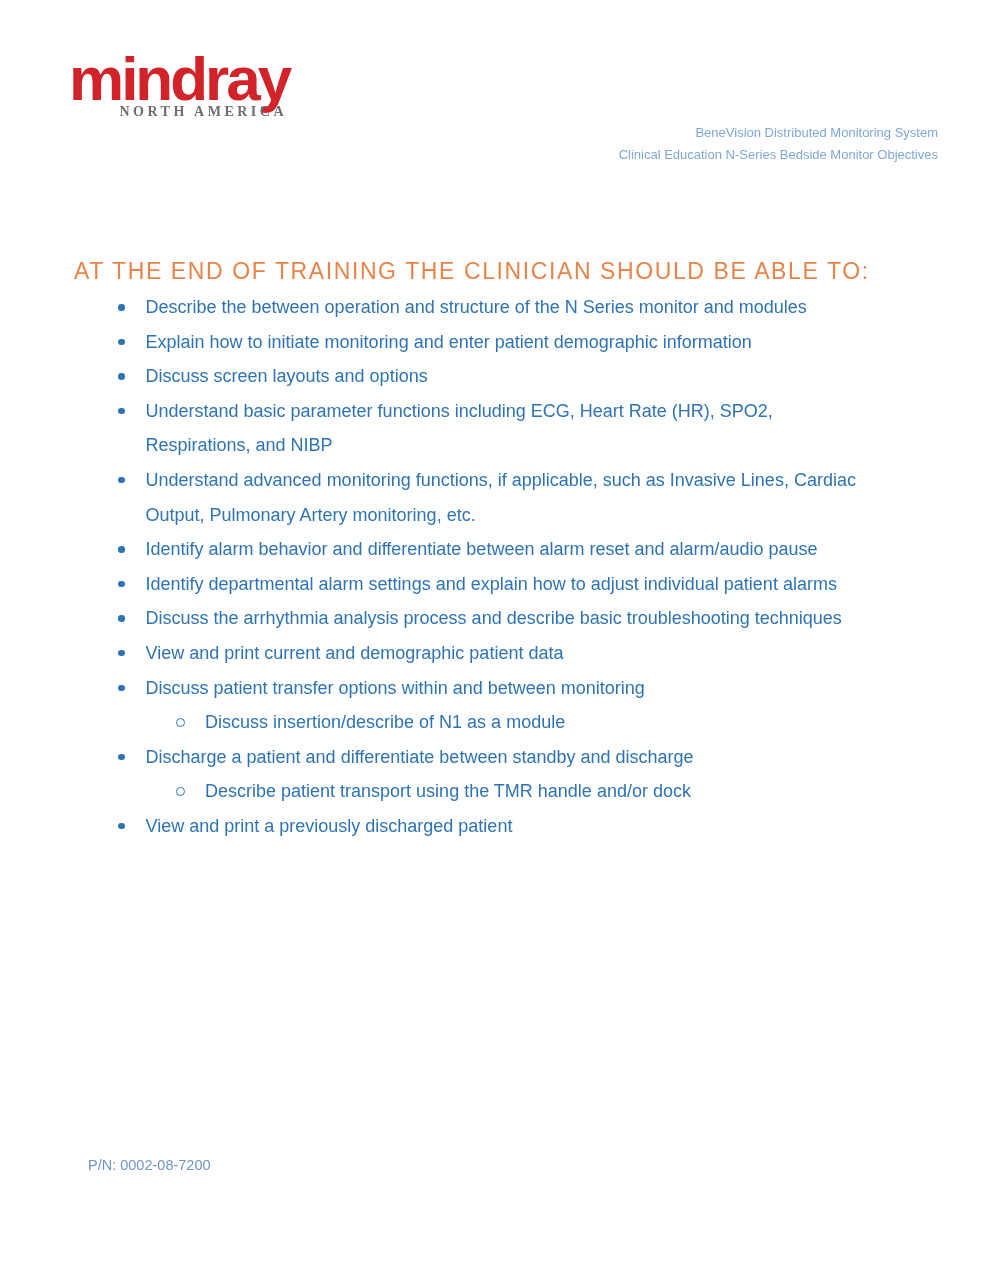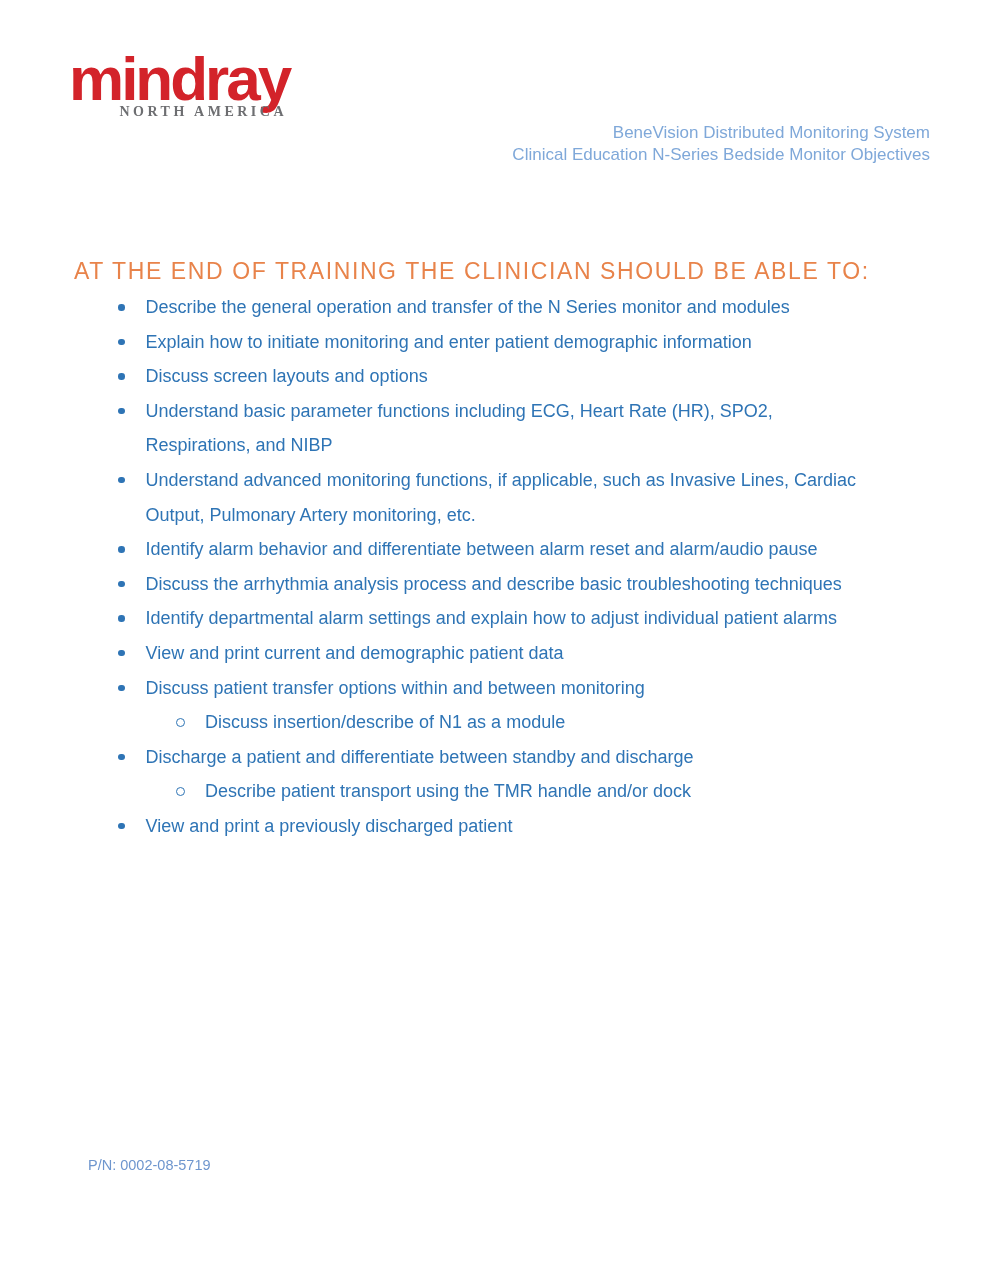--- a/index.html
+++ b/index.html
@@ -33,24 +33,24 @@
     font-size:14px;font-weight:bold;
     color:var(--logo-gray);
     letter-spacing:3.5px;
     text-align:right;
     padding-right:32px;
     font-family:Liberation Serif, serif;
   }
 
   
   .doc-meta{
-    position:absolute;top:122px;right:60px;
+    position:absolute;top:122px;right:52px;
     text-align:right;
     color:var(--header-blue);
-    font-size:17px;line-height:21.5px;
+    font-size:13px;line-height:21.5px;
   }
 
   
   .section-heading{
     position:absolute;left:74px;top:258px;
     color:var(--heading-orange);
     font-size:23px;font-weight:400;
     letter-spacing:1.6px;
     white-space:nowrap;
   }
@@ -101,21 +101,21 @@
   <div class="doc-meta">
     <div>BeneVision Distributed Monitoring System</div>
     <div>Clinical Education N-Series Bedside Monitor Objectives</div>
   </div>
 
   <div class="section-heading">AT THE END OF TRAINING THE CLINICIAN SHOULD BE ABLE TO:</div>
 
   <ul class="objectives">
       <li class="item level1">
         <span class="bullet"></span>
-        <span class="text">Describe the general operation and transfer of the N Series monitor and modules</span>
+        <span class="text">Describe the between operation and structure of the N Series monitor and modules</span>
       </li>
       <li class="item level1">
         <span class="bullet"></span>
         <span class="text">Explain how to initiate monitoring and enter patient demographic information</span>
       </li>
       <li class="item level1">
         <span class="bullet"></span>
         <span class="text">Discuss screen layouts and options</span>
       </li>
       <li class="item level1">
@@ -127,25 +127,25 @@
         <span class="bullet"></span>
         <span class="text">Understand advanced monitoring functions, if applicable, such as Invasive Lines, Cardiac
 Output, Pulmonary Artery monitoring, etc.</span>
       </li>
       <li class="item level1">
         <span class="bullet"></span>
         <span class="text">Identify alarm behavior and differentiate between alarm reset and alarm/audio pause</span>
       </li>
       <li class="item level1">
         <span class="bullet"></span>
-        <span class="text">Discuss the arrhythmia analysis process and describe basic troubleshooting techniques</span>
+        <span class="text">Identify departmental alarm settings and explain how to adjust individual patient alarms</span>
       </li>
       <li class="item level1">
         <span class="bullet"></span>
-        <span class="text">Identify departmental alarm settings and explain how to adjust individual patient alarms</span>
+        <span class="text">Discuss the arrhythmia analysis process and describe basic troubleshooting techniques</span>
       </li>
       <li class="item level1">
         <span class="bullet"></span>
         <span class="text">View and print current and demographic patient data</span>
       </li>
       <li class="item level1">
         <span class="bullet"></span>
         <span class="text">Discuss patient transfer options within and between monitoring</span>
       </li>
       <li class="item level2">
@@ -159,15 +159,15 @@
       <li class="item level2">
         <span class="bullet"></span>
         <span class="text">Describe patient transport using the TMR handle and/or dock</span>
       </li>
       <li class="item level1">
         <span class="bullet"></span>
         <span class="text">View and print a previously discharged patient</span>
       </li>
     </ul>
 
-  <div class="footer-pn">P/N: 0002-08-5719</div>
+  <div class="footer-pn">P/N: 0002-08-7200</div>
 
 </div>
 
 </body></html>

